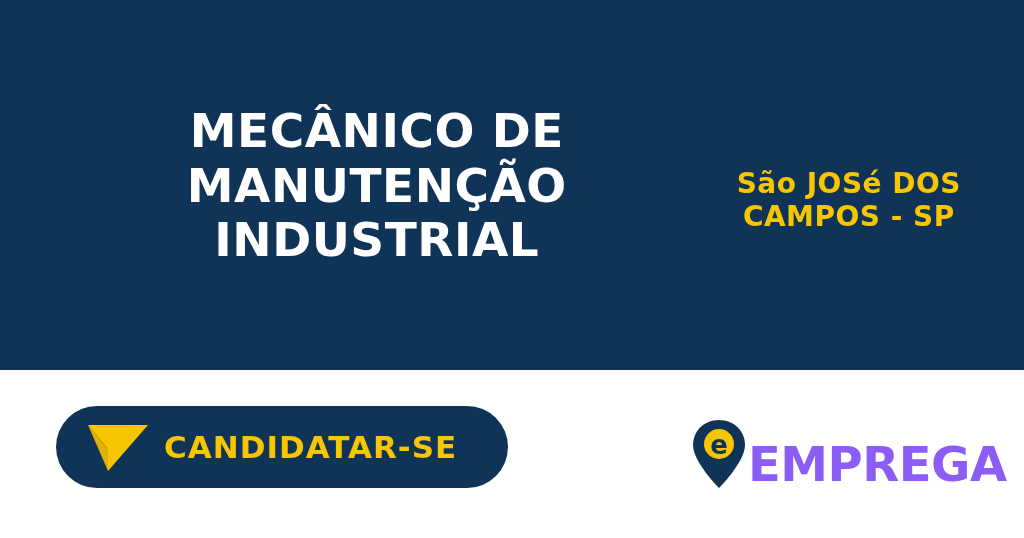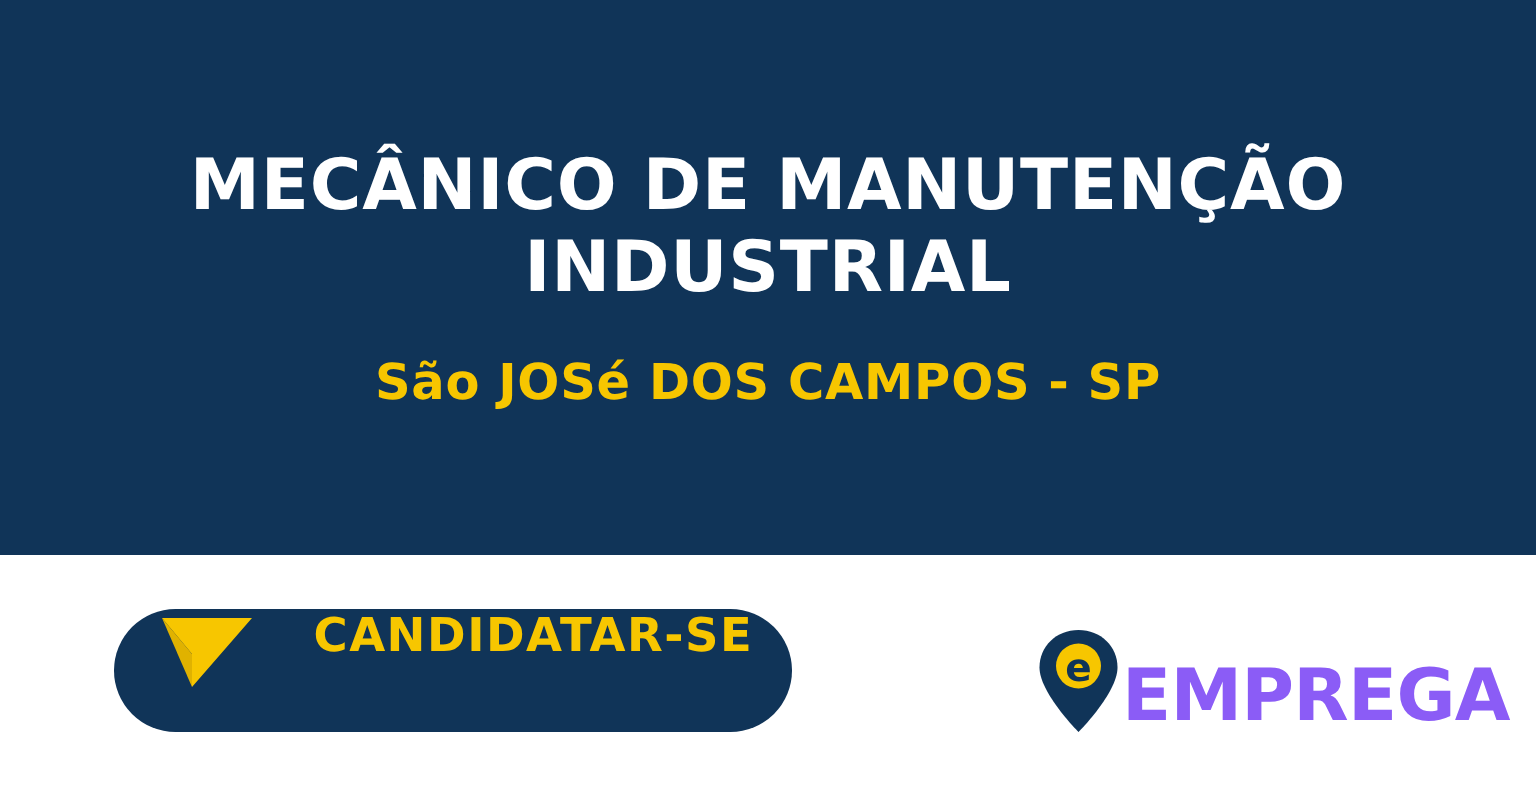--- a/index.html
+++ b/index.html
@@ -21,67 +21,65 @@
     overflow: hidden;
   }
   .hero {
     position: absolute;
     left: 0;
     top: 0;
     width: 1024px;
     height: 370px;
     background: #103458;
     display: flex;
-    flex-direction: column;
     align-items: center;
     justify-content: center;
     box-sizing: border-box;
     padding: 0 40px;
   }
   .job-title {
     color: #ffffff;
     font-size: 47px;
     font-weight: bold;
     line-height: 1.17;
     text-align: center;
     letter-spacing: 0.5px;
     margin: 0;
     max-width: 900px;
   }
   .job-location {
     color: #f7c600;
-    font-size: 33px;
+    font-size: 28px;
     font-weight: bold;
     text-align: center;
     letter-spacing: 0.5px;
     margin: 30px 0 0 0;
   }
   .footer {
     position: absolute;
     left: 0;
     top: 370px;
     width: 1024px;
     height: 168px;
     background: #ffffff;
   }
   .apply-button {
     position: absolute;
-    left: 76px;
+    left: 56px;
     top: 36px;
     width: 452px;
     height: 82px;
     background: #103458;
     border-radius: 41px;
     border: none;
     display: flex;
-    align-items: flex-start;
+    align-items: center;
     padding: 0 30px;
     box-sizing: border-box;
     cursor: pointer;
-    gap: 25px;
   }
   .apply-icon {
     width: 64px;
     height: 56px;
     flex: 0 0 auto;
     display: block;
   }
   .apply-label {
     color: #f7c600;
     font-size: 31px;

